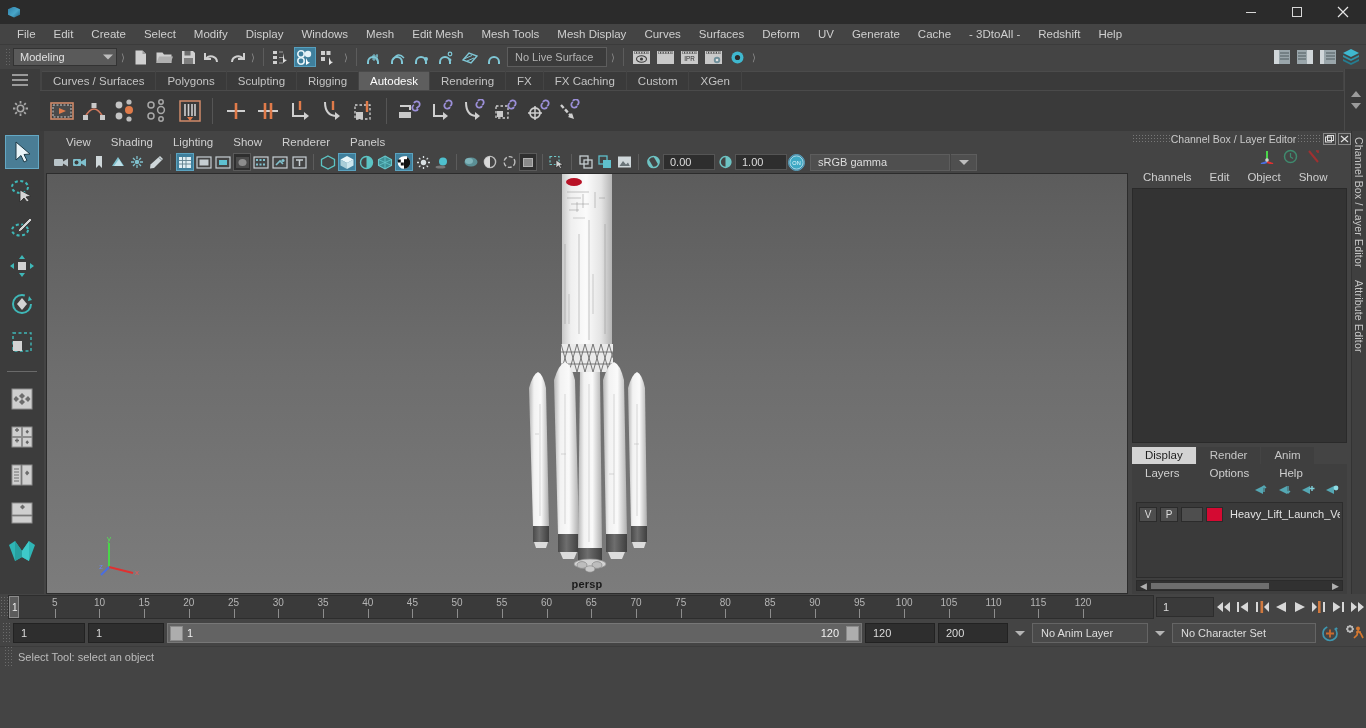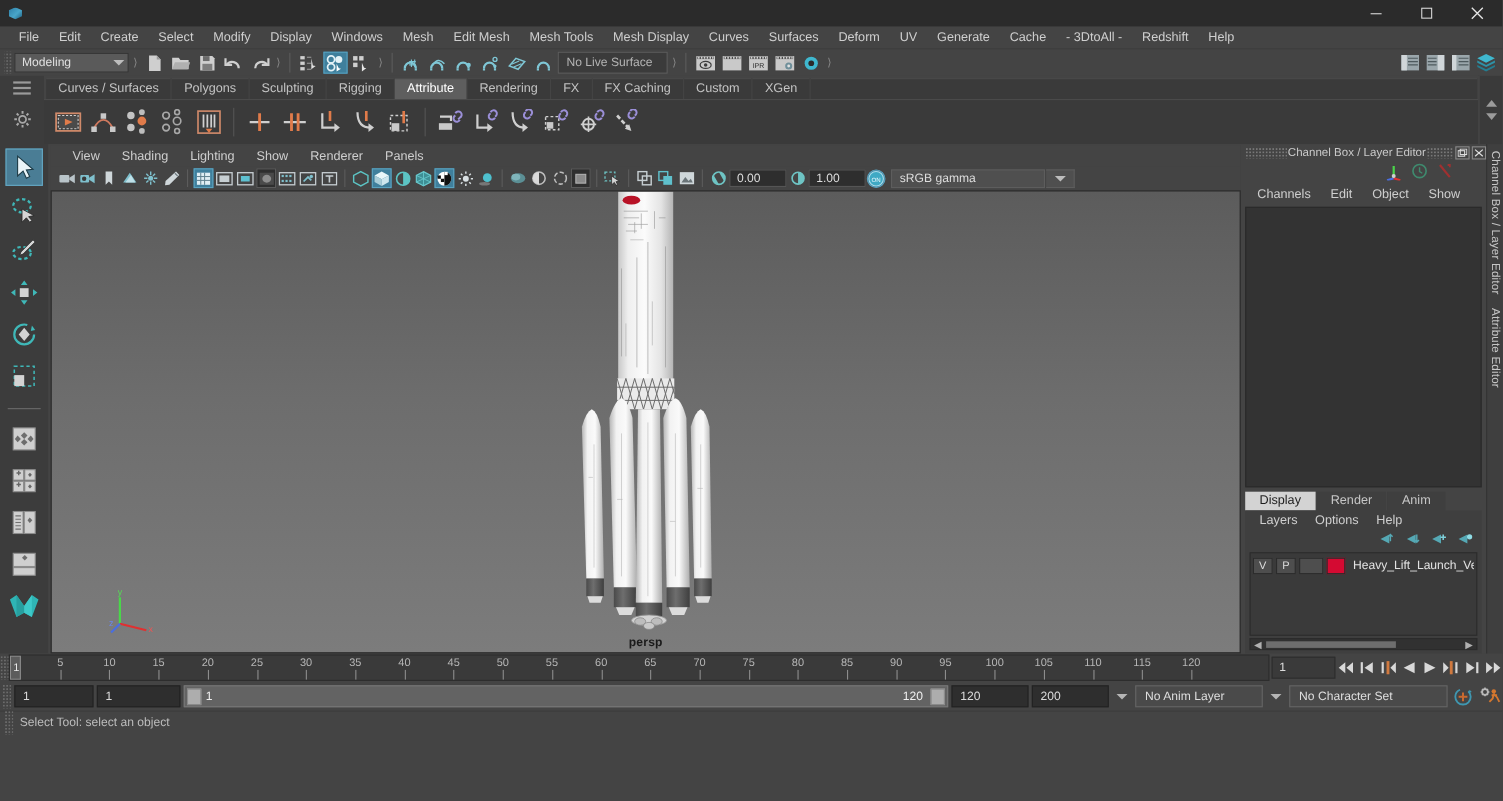--- a/index.html
+++ b/index.html
@@ -180,21 +180,21 @@
   .rp-menubar { height: 20px; display:flex; align-items:center; padding-left:6px; }
   .rp-menu { padding: 0 9px; font-size:11.5px; color:#cfcfcf; }
   .channelbox { flex:1; background:#333333; border:1px solid #2a2a2a; margin: 1px 4px 3px 4px; }
   .layer-tabs { height:18px; display:flex; align-items:flex-end; padding-left:4px; }
   .layer-tab {
     height:17px; padding:0 13px; line-height:17px; font-size:11.5px;
     background:#3f3f3f; color:#c6c6c6; margin-right:1px;
   }
   .layer-tab.active { background:#d3d3d3; color:#1e1e1e; }
   .layer-body { flex:none; height:130px; background:#3f3f3f; margin:0 4px; display:flex; flex-direction:column; }
-  .layer-menubar { height:18px; display:flex; align-items:center; padding-left:5px; }
+  .layer-menubar { height:18px; display:flex; align-items:center; padding-left:5px;gap:14px; }
   .layer-menu { padding:0 8px; font-size:11.5px; color:#cfcfcf; }
   .layer-icons { height:18px; display:flex; align-items:center; justify-content:flex-end; gap:9px; padding-right:8px; }
   .layer-list { flex:1; background:#3a3a3a; border:1px solid #2c2c2c; margin:2px 4px 0 4px; padding:3px 2px; overflow:hidden;}
   .layer-row { display:flex; align-items:center; height:16px; gap:3px; }
   .lbtn {
     width:18px;height:15px;background:#4e4e4e;border:1px solid #2b2b2b;color:#ddd;
     font-size:10px;display:flex;align-items:center;justify-content:center;flex:none;
   }
   .lbtn.blank { width:22px; }
   .lswatch { width:17px;height:15px;border:1px solid #2b2b2b;flex:none; }
@@ -527,21 +527,21 @@
             </g>
           </svg>
       </div>
     </div>
     <div class="shelf-main">
       <div class="shelf-tabs">
         <div class="shelf-tab">Curves / Surfaces</div>
         <div class="shelf-tab">Polygons</div>
         <div class="shelf-tab">Sculpting</div>
         <div class="shelf-tab">Rigging</div>
-        <div class="shelf-tab active">Attribute</div>
+        <div class="shelf-tab active">Autodesk</div>
         <div class="shelf-tab">Rendering</div>
         <div class="shelf-tab">FX</div>
         <div class="shelf-tab">FX Caching</div>
         <div class="shelf-tab">Custom</div>
         <div class="shelf-tab">XGen</div>
         <div class="shelf-tab filler"></div>
       </div>
       <div class="shelf-icons">
         <div class="sh">
           <svg width="26" height="24" viewBox="0 0 26 24">

